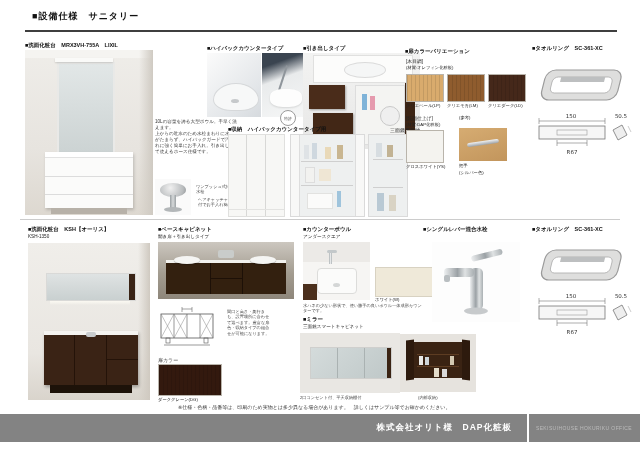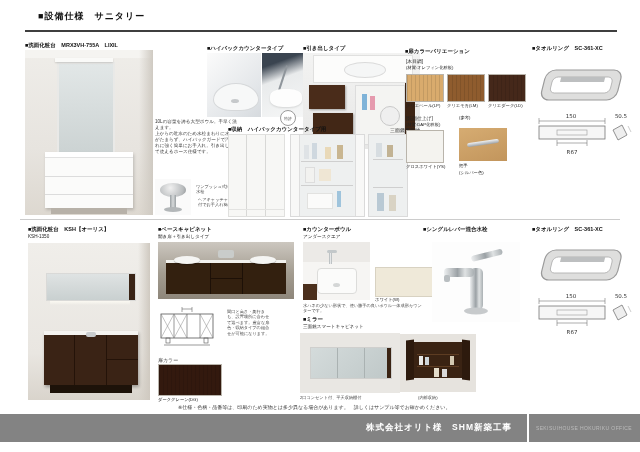--- a/index.html
+++ b/index.html
@@ -9,21 +9,21 @@
   .sec-h{position:absolute;font-size:5.5px;font-weight:bold;color:#111;white-space:nowrap;}
   .sub-h{position:absolute;font-size:4.6px;color:#222;white-space:nowrap;}
   .tiny{position:absolute;font-size:4.6px;color:#333;line-height:1.32;word-break:break-all;}
   .micro{position:absolute;font-size:4.2px;color:#444;line-height:1.3;word-break:break-all;}
   .lbl{position:absolute;font-size:4.3px;color:#222;white-space:nowrap;}
   .photo{position:absolute;overflow:hidden;}
   .swatch{position:absolute;border:1px solid #b9b4ab;}
   .grain{width:100%;height:100%;background:repeating-linear-gradient(90deg,rgba(0,0,0,0.10) 0 1px,transparent 1px 4px);}
   .title-rule{position:absolute;left:25px;top:30px;width:592px;height:2px;background:#3f3f3f;}
   .row-rule{position:absolute;left:20px;top:219px;width:600px;height:1px;background:#cccccc;}
-  .page-title{position:absolute;left:38px;top:10px;font-size:9px;font-weight:bold;color:#111;letter-spacing:1px;}
+  .page-title{position:absolute;left:32px;top:10px;font-size:9px;font-weight:bold;color:#111;letter-spacing:1px;}
   .badge{position:absolute;width:14px;height:14px;border:1px solid #9a9a9a;border-radius:50%;background:#fff;
          font-size:4px;color:#555;display:flex;align-items:center;justify-content:center;}
   .footer-bar{position:absolute;left:0;top:414px;width:640px;height:28px;background:#838383;}
   .footer-client{position:absolute;right:128px;top:0;height:28px;display:flex;align-items:center;
                  color:#ffffff;font-weight:bold;font-size:8.5px;letter-spacing:1px;}
   .footer-div{position:absolute;left:527px;top:0;width:2px;height:28px;background:#ffffff;}
   .footer-office{position:absolute;left:531px;top:0;width:106px;height:28px;display:flex;align-items:center;justify-content:center;
                  color:#bcbcbc;font-size:5px;letter-spacing:0.4px;white-space:nowrap;}
   .disclaimer{position:absolute;left:178px;top:404px;font-size:5px;color:#333;white-space:nowrap;}
   svg text{font-family:"DejaVu Sans",sans-serif;}
@@ -310,18 +310,18 @@
       <line x1="56" y1="30" x2="56" y2="36" stroke="#777" stroke-width="0.6"></line>
       <text x="41" y="44" font-size="5.5" fill="#333" text-anchor="middle">R67</text>
       <text x="90" y="8" font-size="5.5" fill="#333" text-anchor="middle">50.5</text>
       <path d="M82,20 l9,-5 l5,10 l-9,5 z" fill="#eeeeee" stroke="#777" stroke-width="0.8"></path>
       <line x1="97" y1="16" x2="100" y2="22" stroke="#999" stroke-width="0.5"></line>
     </svg>
   </div>
 
   <div class="disclaimer">※仕様・色柄・品番等は、印刷のため実物とは多少異なる場合があります。　詳しくはサンプル等でお確かめください。</div>
   <div class="footer-bar">
-    <div class="footer-client">株式会社オリト様　SHM新築工事</div>
+    <div class="footer-client">株式会社オリト様　DAP化粧板</div>
     <div class="footer-div"></div>
     <div class="footer-office">SEKISUIHOUSE HOKURIKU OFFICE</div>
   </div>
 
 </div>
 
 </body></html>

